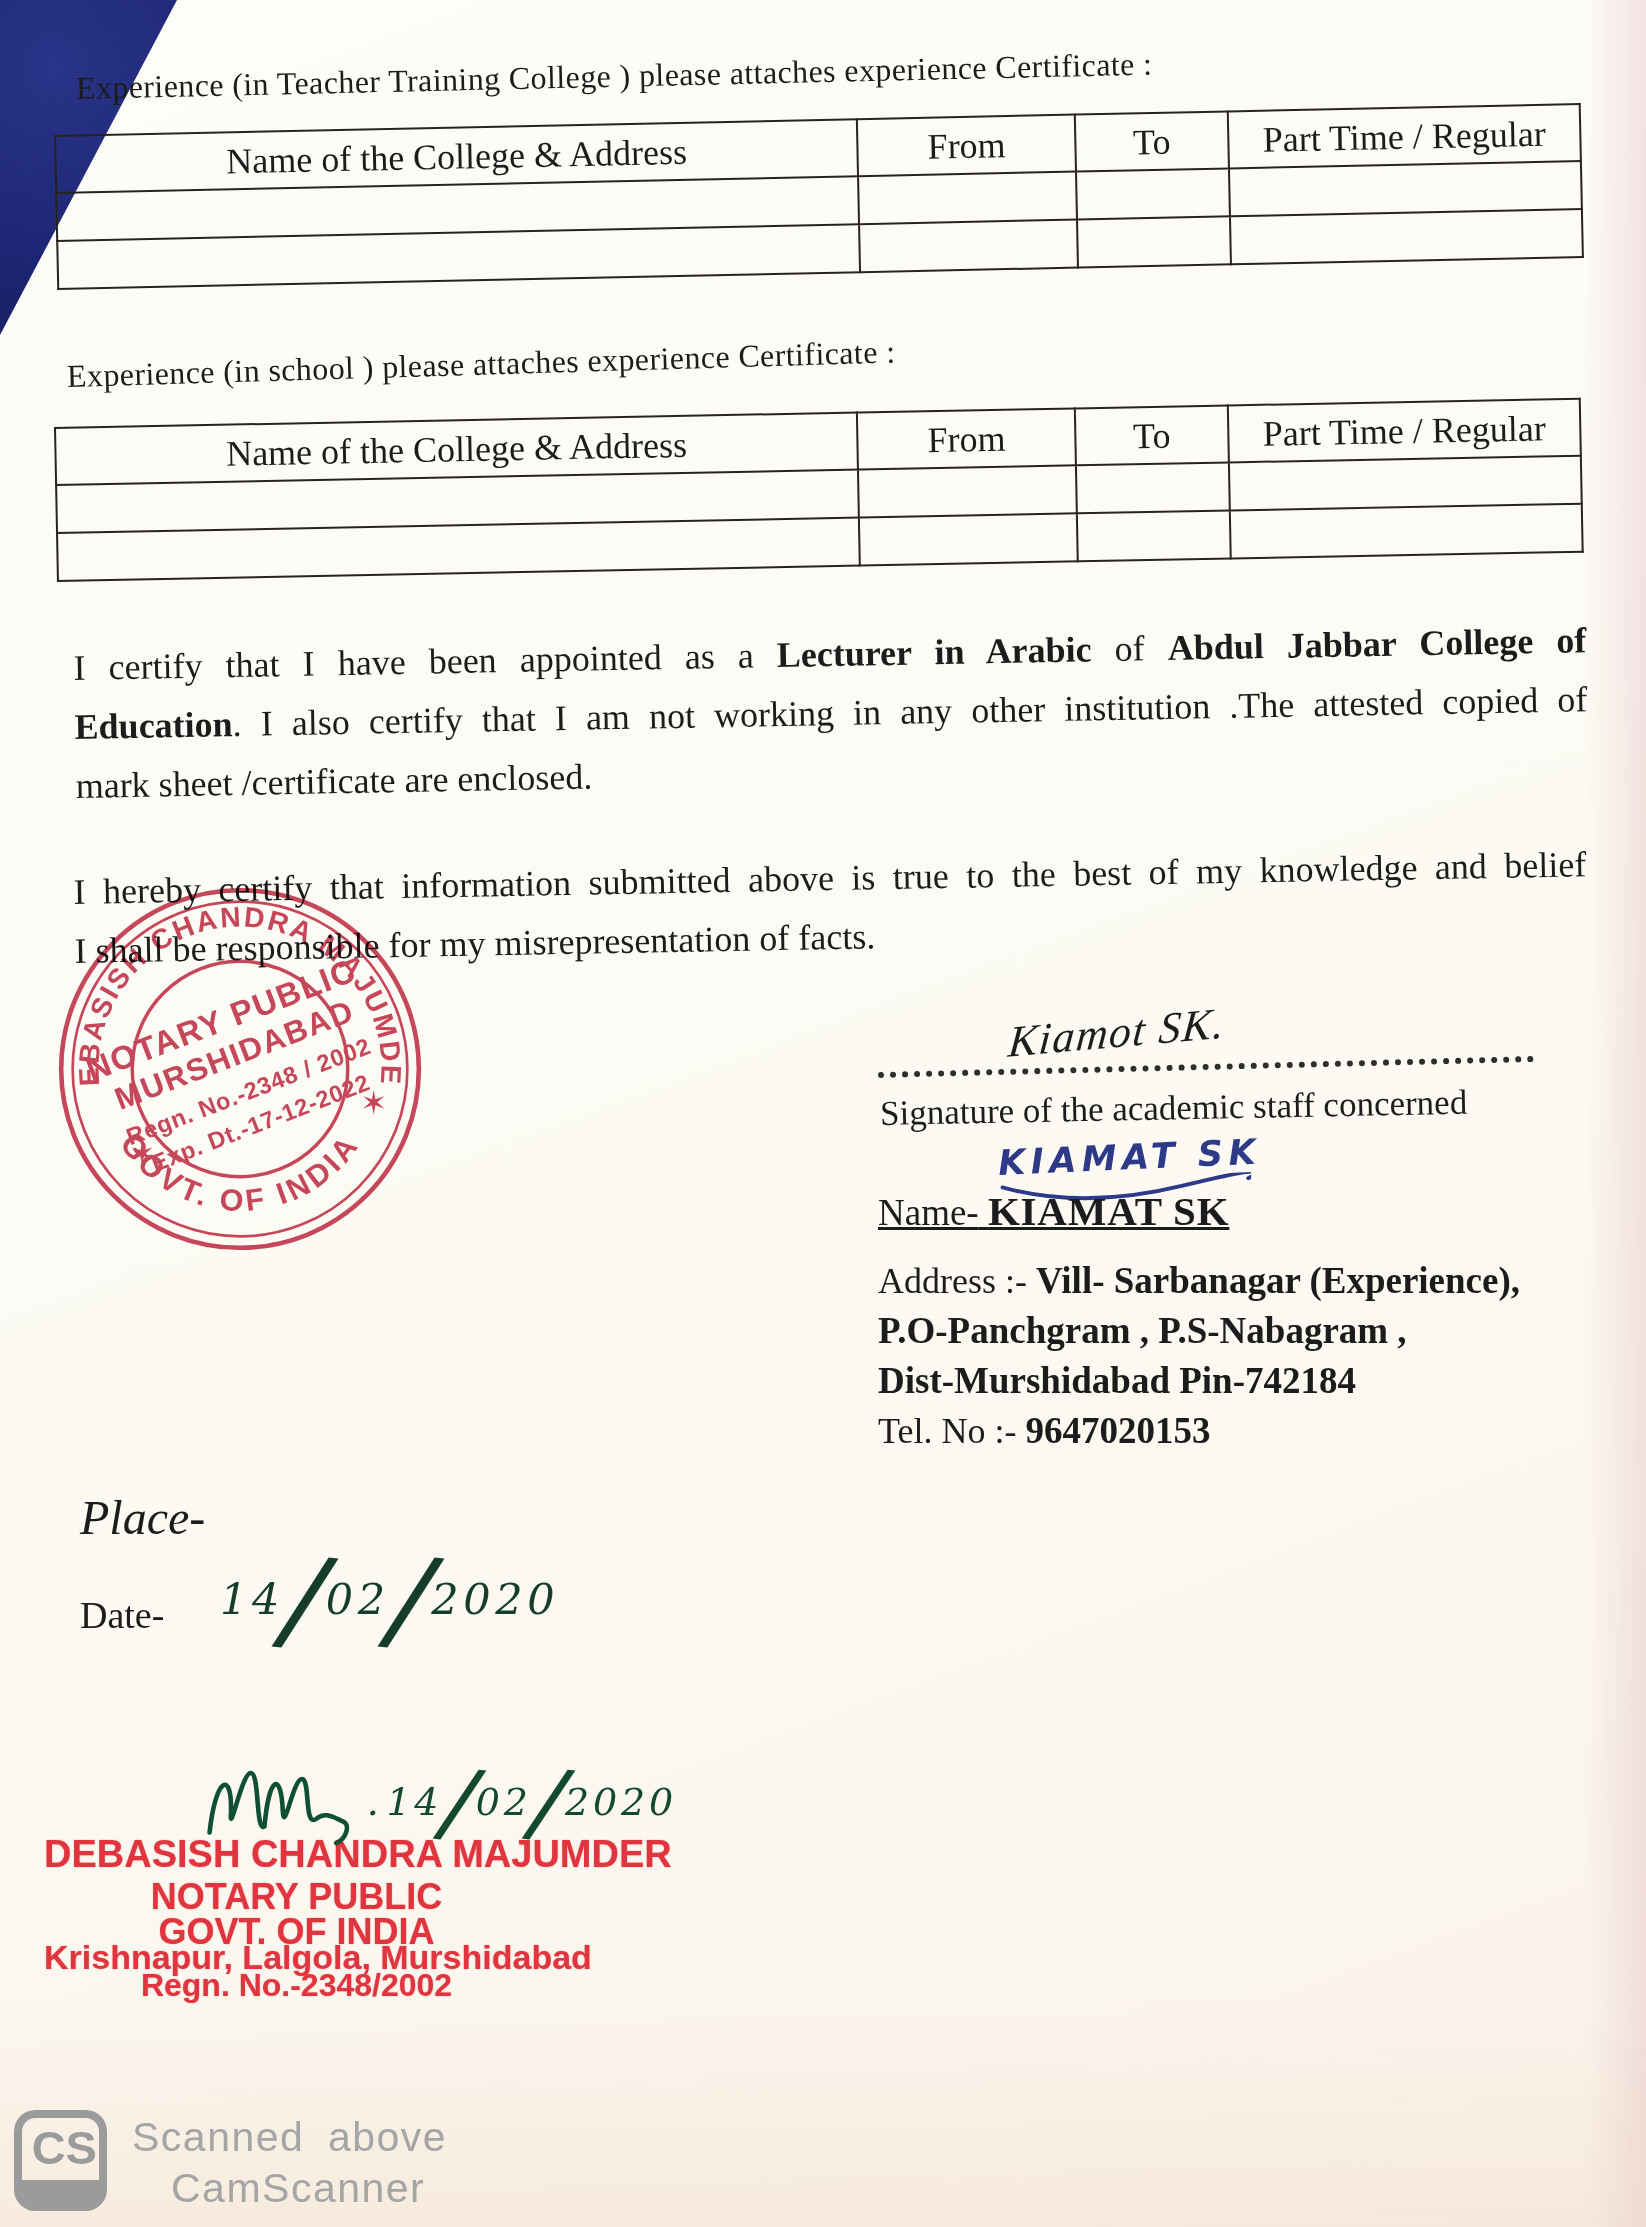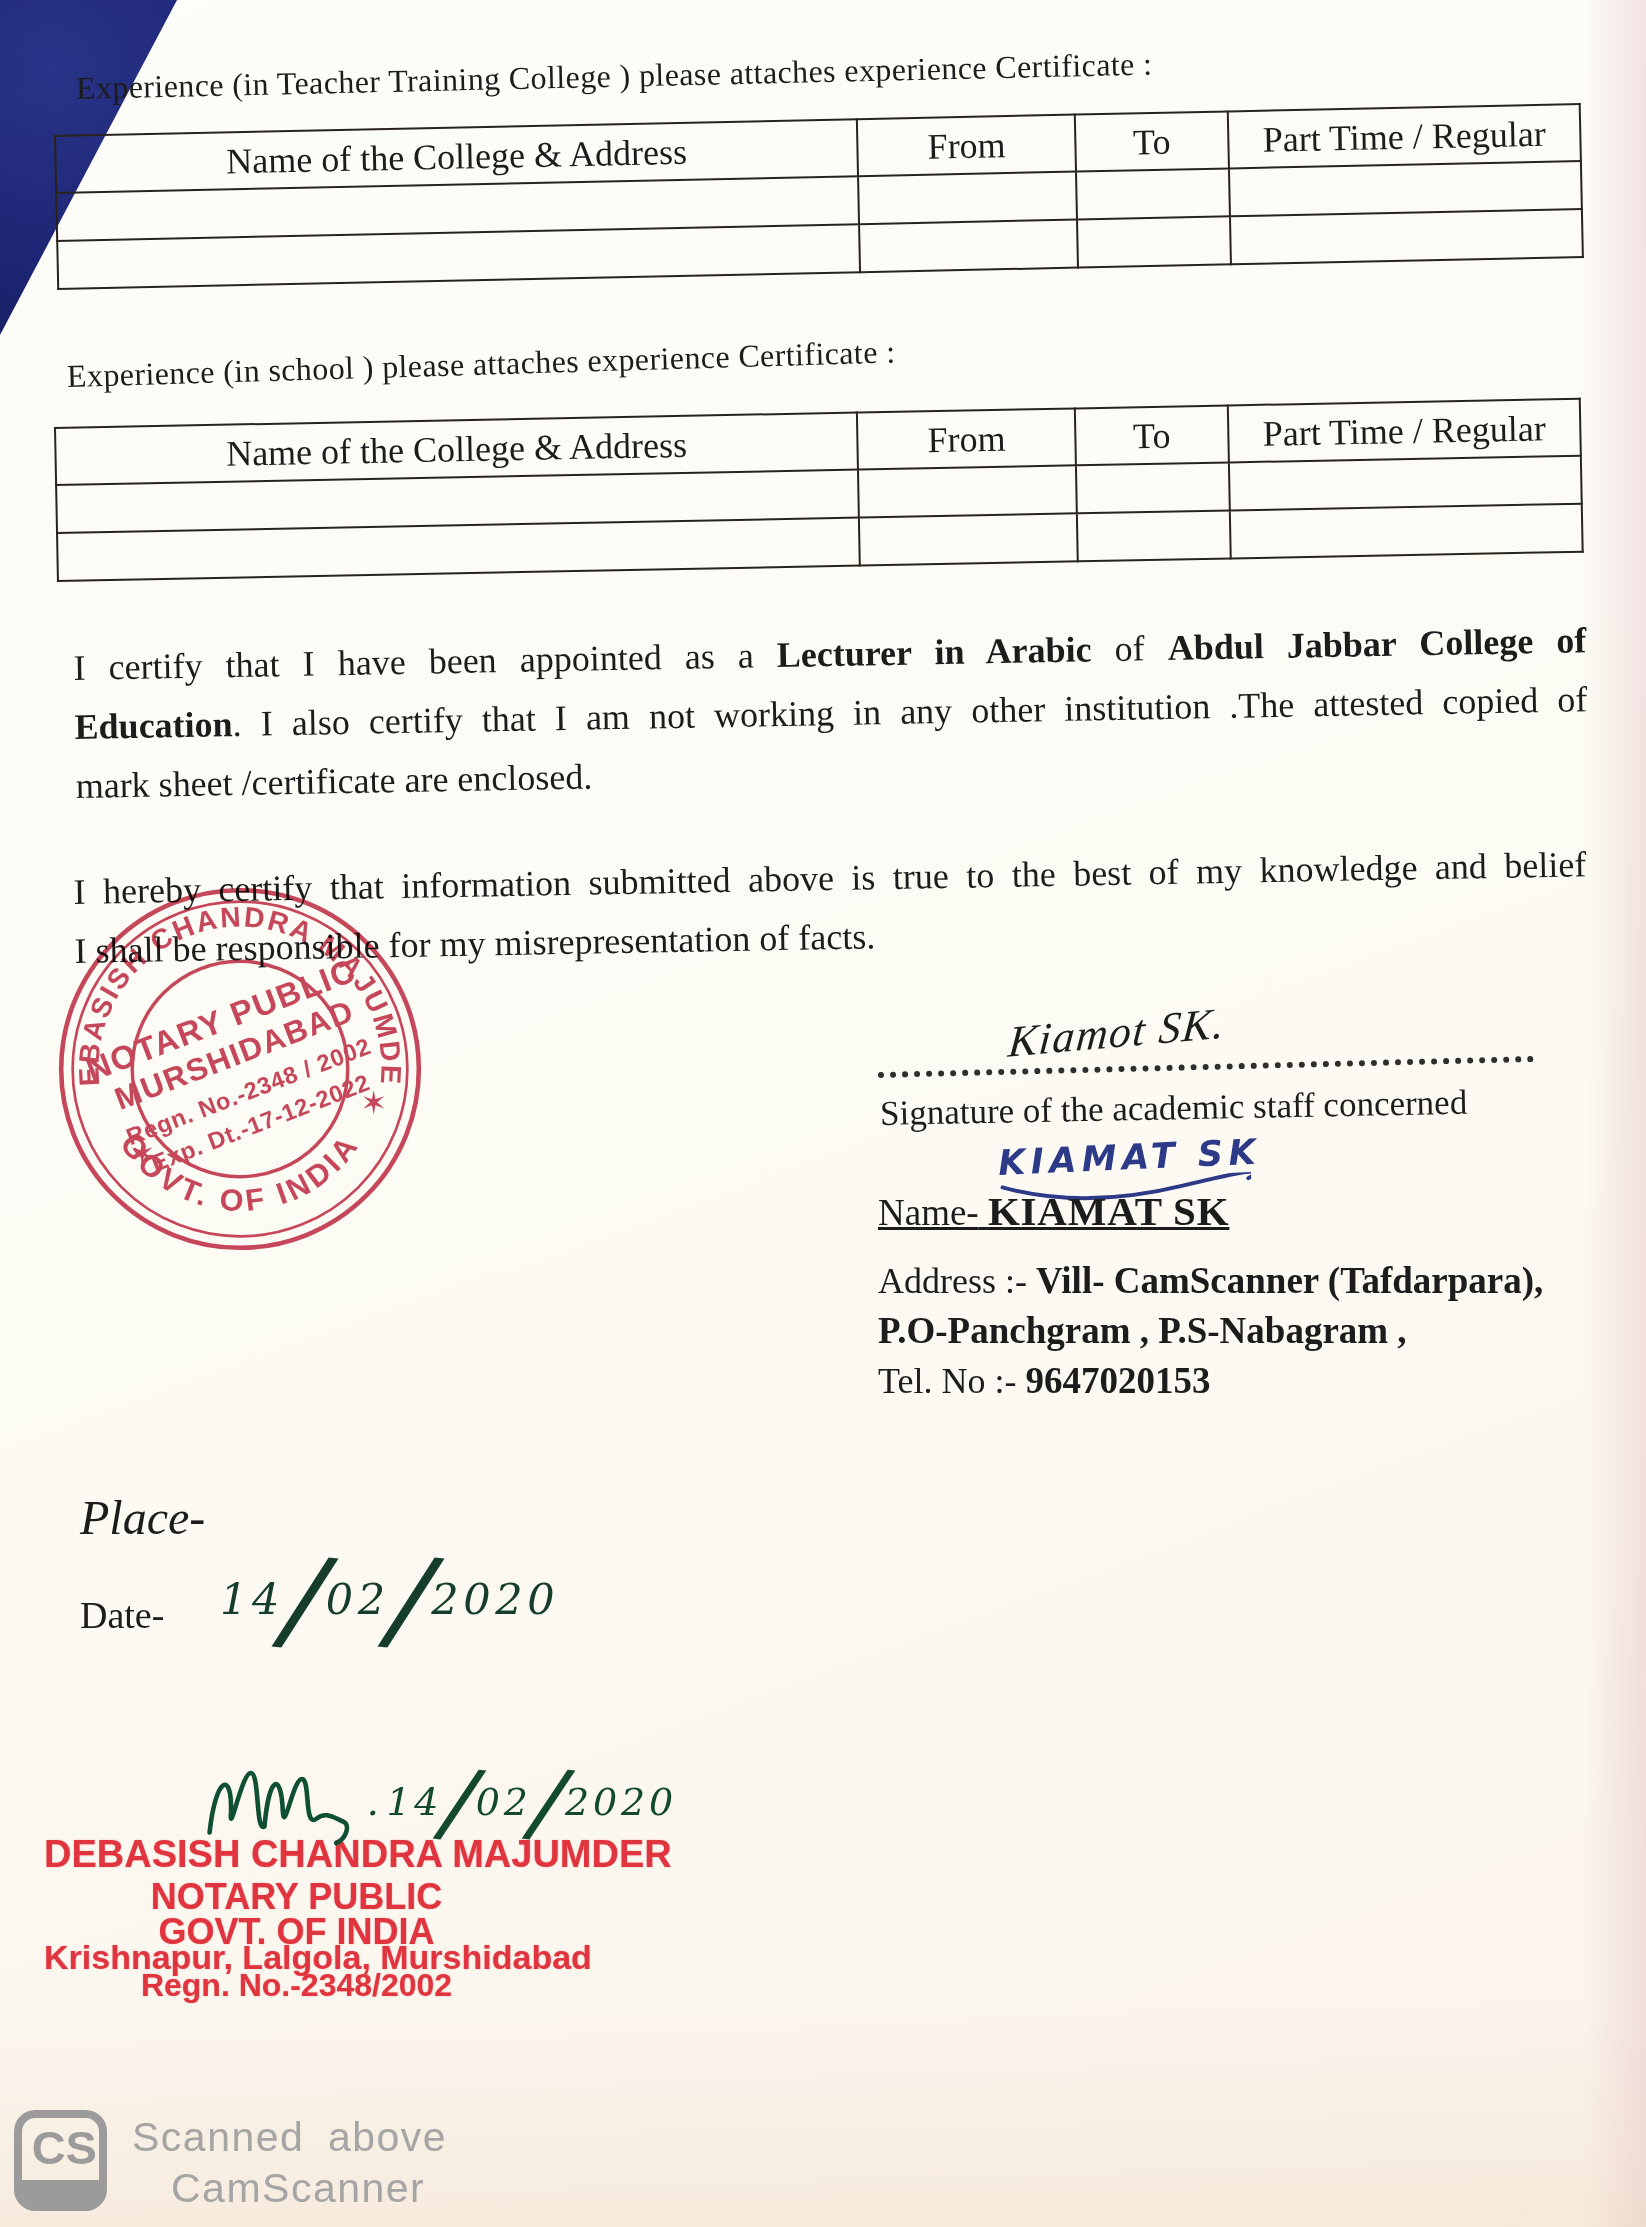--- a/index.html
+++ b/index.html
@@ -199,22 +199,23 @@
       <path d="M4 6 Q 110 40 240 14 T 326 8" stroke="#2c3a88" stroke-width="5" fill="none" stroke-linecap="round"></path>
     </svg>
   </div>
 
   <div class="name-line">
     <span>Name-</span>
     <span class="val">KIAMAT SK</span>
   </div>
 
   <div class="addr">
-    <div><span>Address :-</span> <span class="b">Vill- CamScanner (Tafdarpara),</span></div>
+    <div><span>Address :-</span> <span class="b">Vill- Sarbanagar (Experience),</span></div>
     <div class="b">P.O-Panchgram , P.S-Nabagram ,</div>
+    <div class="b">Dist-Murshidabad Pin-742184</div>
     <div><span>Tel. No :-</span> <span class="b">9647020153</span></div>
   </div>
 
   <div class="place-label">Place-</div>
   <div class="date-label">Date-</div>
 
   <div class="hand-date">
     <span class="d">14</span>
     <span class="slash">/</span>
     <span class="d">02</span>

